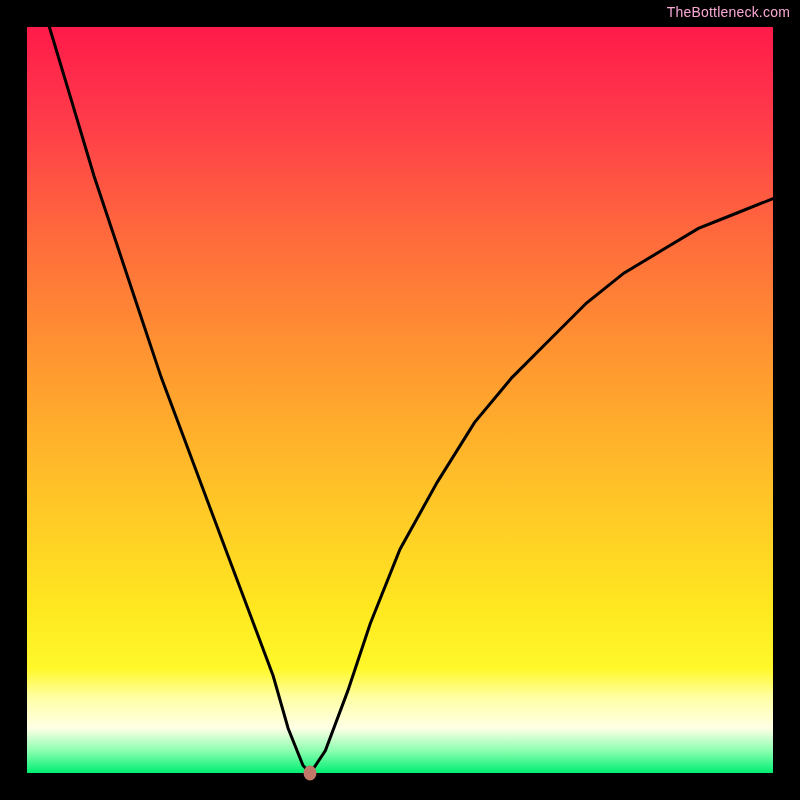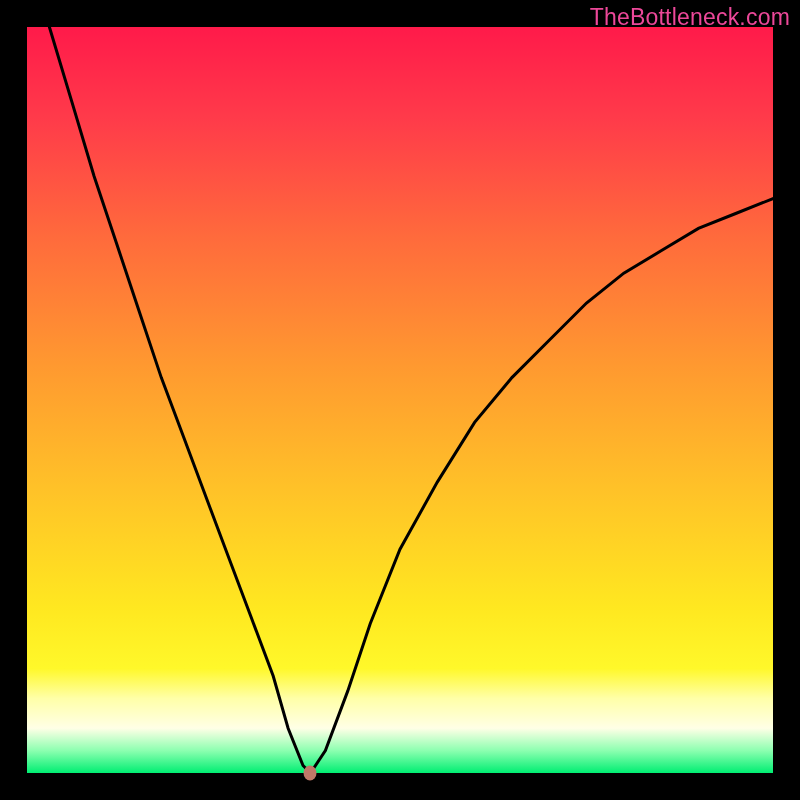--- a/index.html
+++ b/index.html
@@ -43,22 +43,22 @@
     position: absolute;
     left: 0;
     top: 0;
     width: 746px;
     height: 746px;
   }
   .watermark {
     position: absolute;
     top: 4px;
     right: 10px;
-    color: #ec4899;
-    font-size: 23px;
+    color: #f9a8d4;
+    font-size: 14px;
     font-weight: 400;
     letter-spacing: 0.2px;
   }
   .marker {
     position: absolute;
     width: 13px;
     height: 15px;
     border-radius: 50%;
     background: #c07868;
     transform: translate(-50%, -50%);

